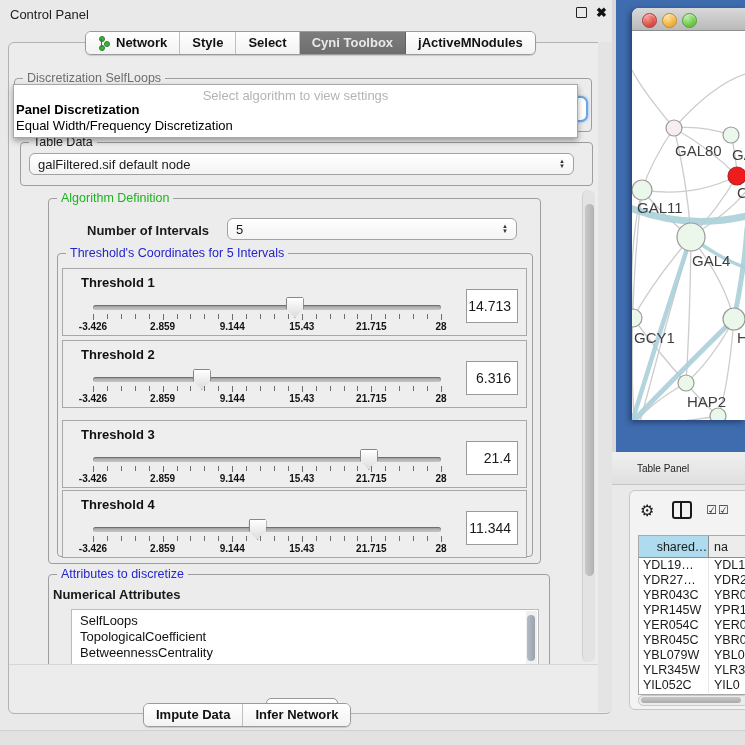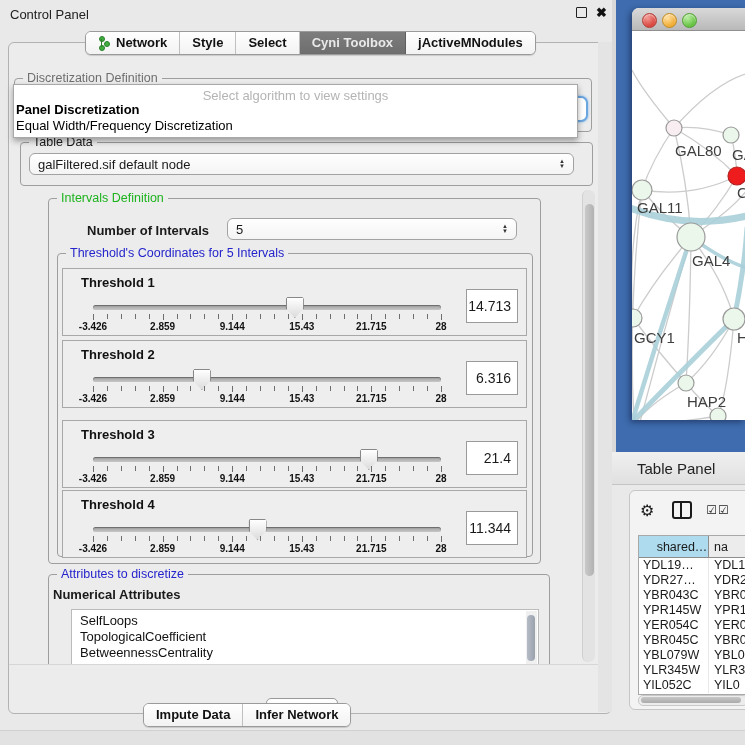--- a/index.html
+++ b/index.html
@@ -101,21 +101,21 @@
   #titlebar{position:absolute;left:0;top:0;width:100%;height:22px;border-radius:7px 0 0 0;
             background:linear-gradient(#d9d9d9,#b9b9b9);border-bottom:1px solid #8f8f8f;}
   .light{position:absolute;top:5px;width:13px;height:13px;border-radius:50%;box-shadow:inset 0 1px 2px rgba(255,255,255,.7);}
   #light-red{left:10px;background:radial-gradient(circle at 35% 30%,#f29a93,#d8423a 70%);border:1px solid #b03a32;}
   #light-yellow{left:30px;background:radial-gradient(circle at 35% 30%,#ffe0a0,#f0a92e 70%);border:1px solid #c08a20;}
   #light-green{left:50px;background:radial-gradient(circle at 35% 30%,#b9eda2,#61c13d 70%);border:1px solid #4f9e32;}
   #net-canvas{position:absolute;left:0;top:22px;width:113px;height:390px;overflow:hidden;}
 
   #table-panel-bar{left:612px;top:452px;width:133px;height:32px;background:linear-gradient(#f0f0f0,#e0e0e0);
                    border-bottom:1px solid #c4c4c4;display:flex;align-items:center;}
-  #table-panel-bar span{font-size:15px;color:#222;margin-left:25px;}
+  #table-panel-bar span{font-size:10px;color:#222;margin-left:25px;}
 
   #table-card{left:629px;top:490px;width:116px;height:218px;background:#f3f3f3;border:1px solid #c6c6c6;border-radius:6px 0 0 6px;}
   #tp-toolbar{position:absolute;left:0;top:6px;width:100%;height:26px;display:flex;align-items:center;}
   .gear-ic{font-size:16px;color:#1a1a1a;margin-left:10px;}
   .split-ic{width:16px;height:14px;border:2px solid #1a1a1a;border-radius:3px;margin-left:18px;position:relative;}
   .split-ic:after{content:"";position:absolute;left:6px;top:0;width:2px;height:100%;background:#1a1a1a;}
   .checks-ic{font-size:12px;color:#222;margin-left:14px;letter-spacing:1px;}
 
   #tp-table{position:absolute;left:8px;top:44px;width:108px;height:158px;background:#fff;border:1px solid #a8a8a8;border-right:none;overflow:hidden;}
   .th-row{display:flex;height:21px;border-bottom:1px solid #8d8d8d;font-size:12.5px;}
@@ -159,42 +159,42 @@
     </div>
     <div class="seg sel">
       <span>Cyni Toolbox</span>
     </div>
     <div class="seg">
       <span>jActiveMNodules</span>
     </div>
   </div>
 
 <div class="abs group" style="left:14px;top:78px;width:576px;height:52px;">
-  <span class="group-title t-gray">Discretization Definition</span>
+  <span class="group-title t-gray">Discretization SelfLoops</span>
 </div>
 <div class="abs" id="algo-combo-sliver"></div>
 
 <div class="abs" id="algo-popup">
   <div id="popup-hint">Select algorithm to view settings</div>
   <div class="popup-opt" style="top:17px;font-weight:bold;">Panel Discretization</div>
   <div class="popup-opt" style="top:33px;">Equal Width/Frequency Discretization</div>
 </div>
 
 <div class="abs group" style="left:20px;top:142px;width:571px;height:42px;">
   <span class="group-title t-dark">Table Data</span>
   <div class="combo" style="position:absolute;left:8px;top:10px;width:545px;height:22px;box-sizing:border-box;">
     <span>galFiltered.sif default node</span>
     <span class="arrows">▲<br>▼</span>
   </div>
 </div>
 
 <div class="abs" id="scrollpane">
 
   <div class="group" style="position:absolute;left:34px;top:10px;width:491px;height:364px;">
-    <span class="group-title t-green">Intervals Definition</span>
+    <span class="group-title t-green">Algorithm Definition</span>
 
     <span style="position:absolute;left:38px;top:24px;font-size:13px;font-weight:bold;">Number of Intervals</span>
     <div class="combo" style="position:absolute;left:178px;top:19px;width:290px;height:22px;box-sizing:border-box;">
       <span>5</span>
       <span class="arrows">▲<br>▼</span>
     </div>
 
     <div class="group" style="position:absolute;left:8px;top:54px;width:474px;height:302px;background:#ededed;">
       <span class="group-title t-blue" style="background:#ececec;">Threshold's Coordinates for 5 Intervals</span>
       <div id="threshold-rows">

